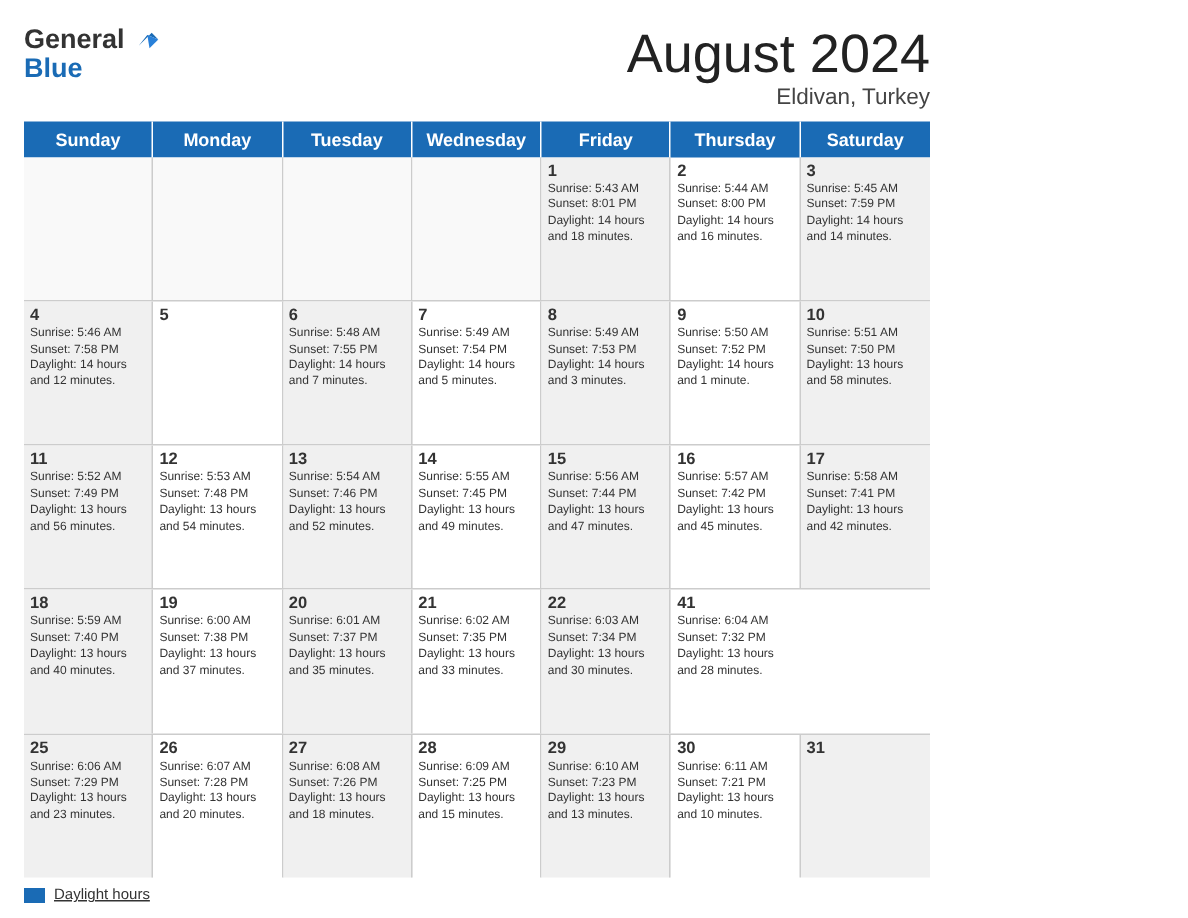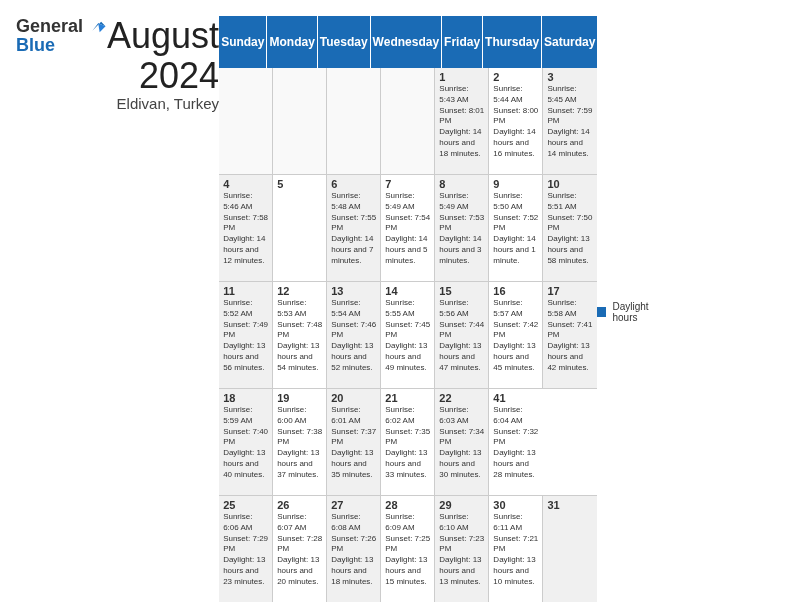--- a/index.html
+++ b/index.html
@@ -8,21 +8,21 @@
       background: #fff;
       width: 792px;
       height: 612px;
       overflow: hidden;
     }
     .page {
       width: 636px;
       height: 612px;
       padding: 16px 16px 10px 16px;
       display: flex;
-      flex-direction: row;
+      flex-direction: column;
     }
     .header {
       display: flex;
       justify-content: space-between;
       align-items: flex-start;
       margin-bottom: 8px;
     }
     .logo {
       display: flex;
       align-items: center;
@@ -49,21 +49,21 @@
     .cal-header {
       display: grid;
       grid-template-columns: repeat(7, 1fr);
       background: #1a6bb5;
     }
     .cal-header-cell {
       color: #fff;
       font-size: 12px;
       font-weight: bold;
       text-align: center;
-      padding: 19px 2px;
+      padding: 5px 2px;
       border-right: 1px solid #fff;
     }
     .cal-header-cell:last-child { border-right: none; }
     .cal-body {
       flex: 1;
       display: flex;
       flex-direction: column;
     }
     .cal-row {
       display: grid;
@@ -102,20 +102,21 @@
     }
     .legend-box {
       width: 14px;
       height: 10px;
       background: #1a6bb5;
       display: inline-block;
     }
     .legend-text {
       font-size: 10px;
       color: #333;
+      text-decoration: underline;
     }
   </style>
 </head>
 <body>
 
 <div class="page">
   <div class="header">
     <div class="logo">
       <div>
         <div style="display:flex;align-items:center;gap:2px;">

